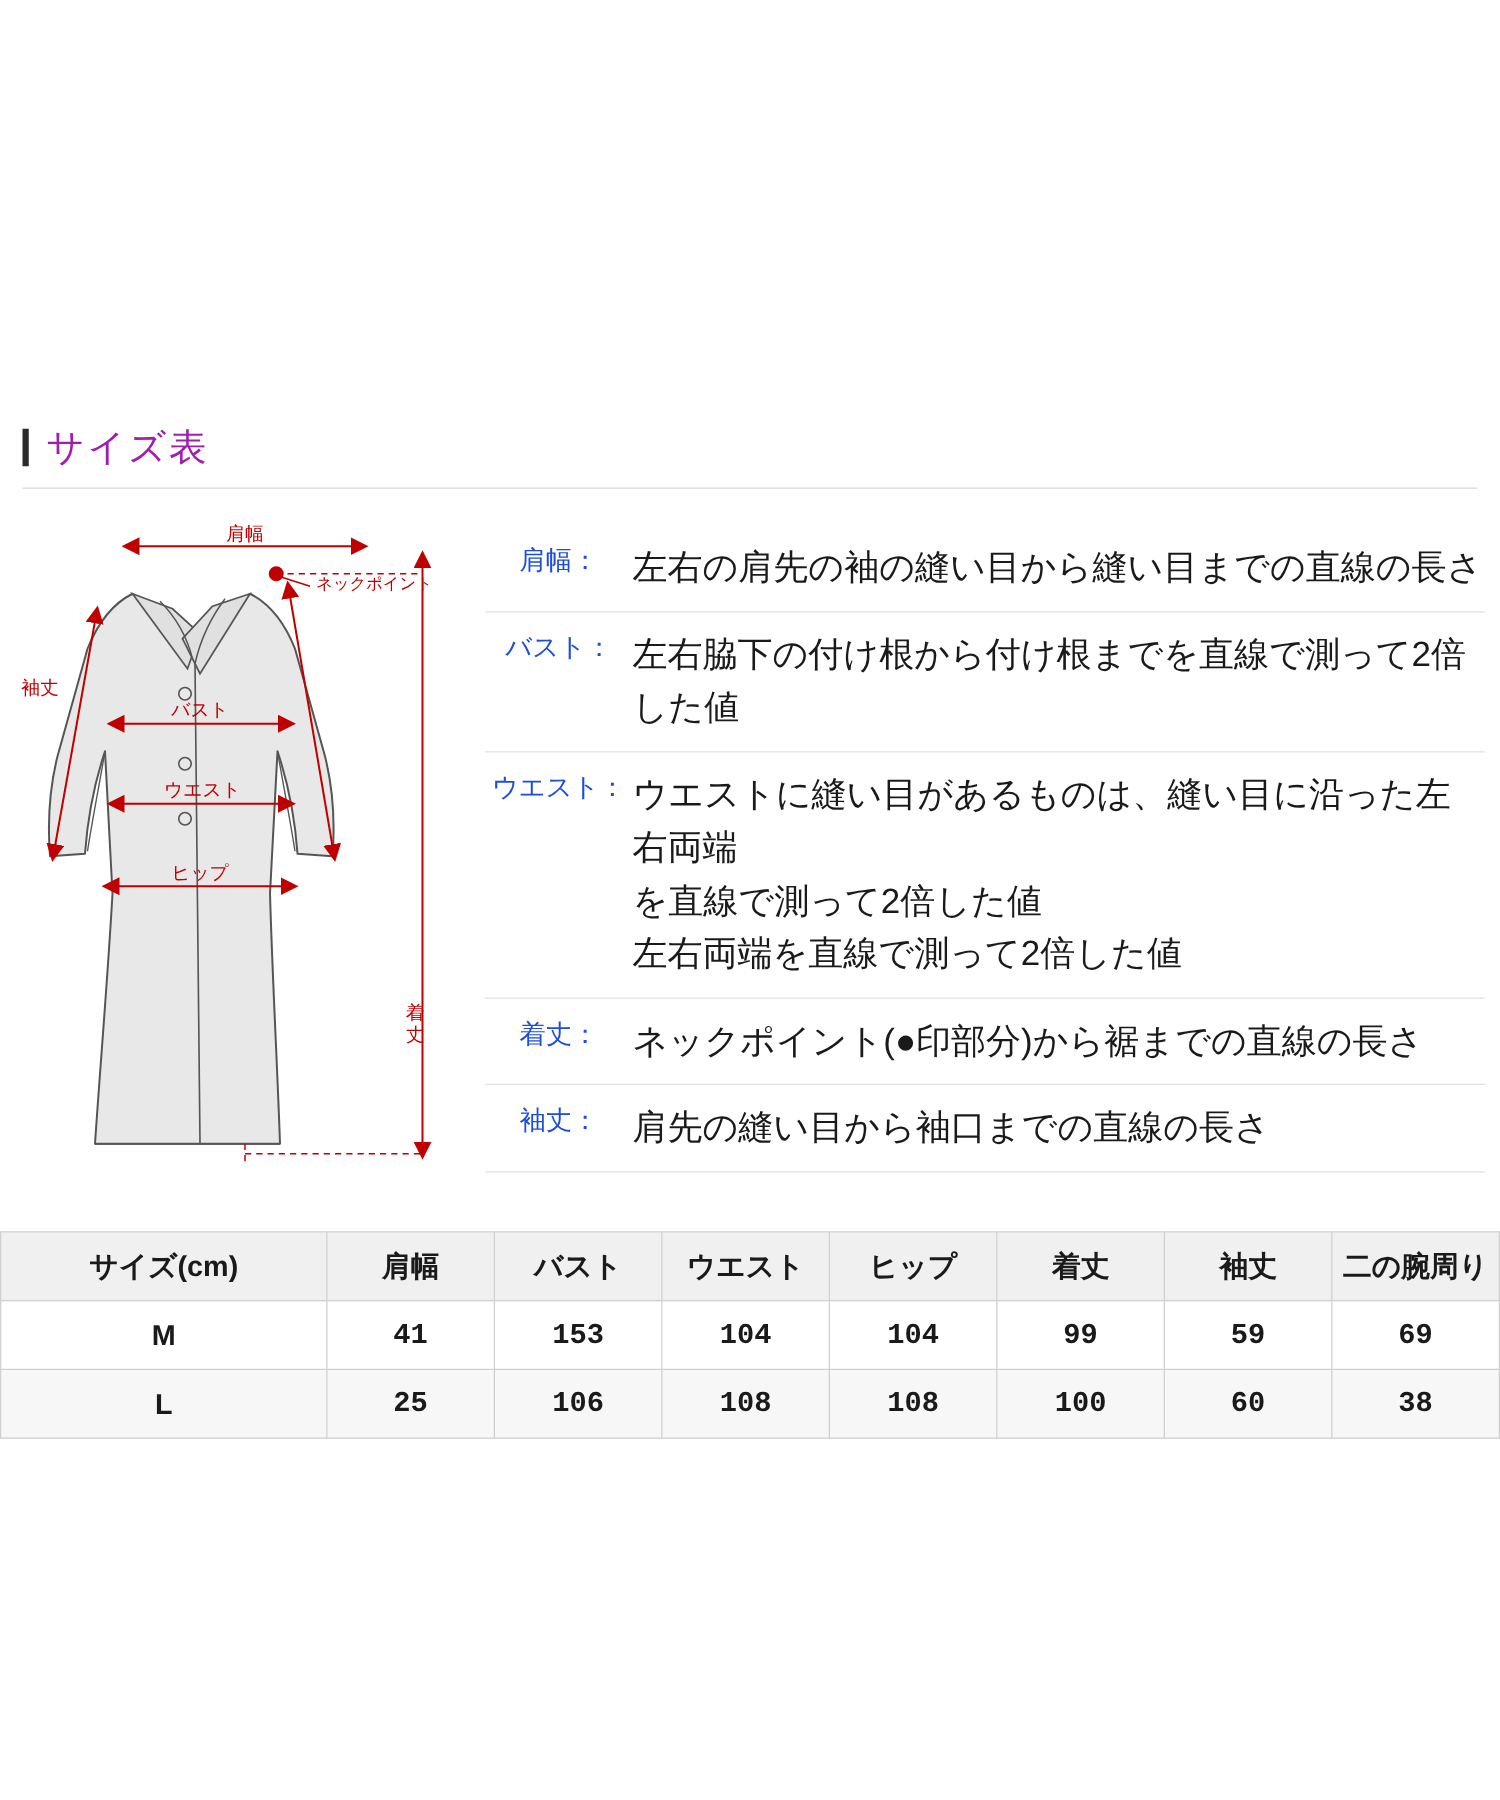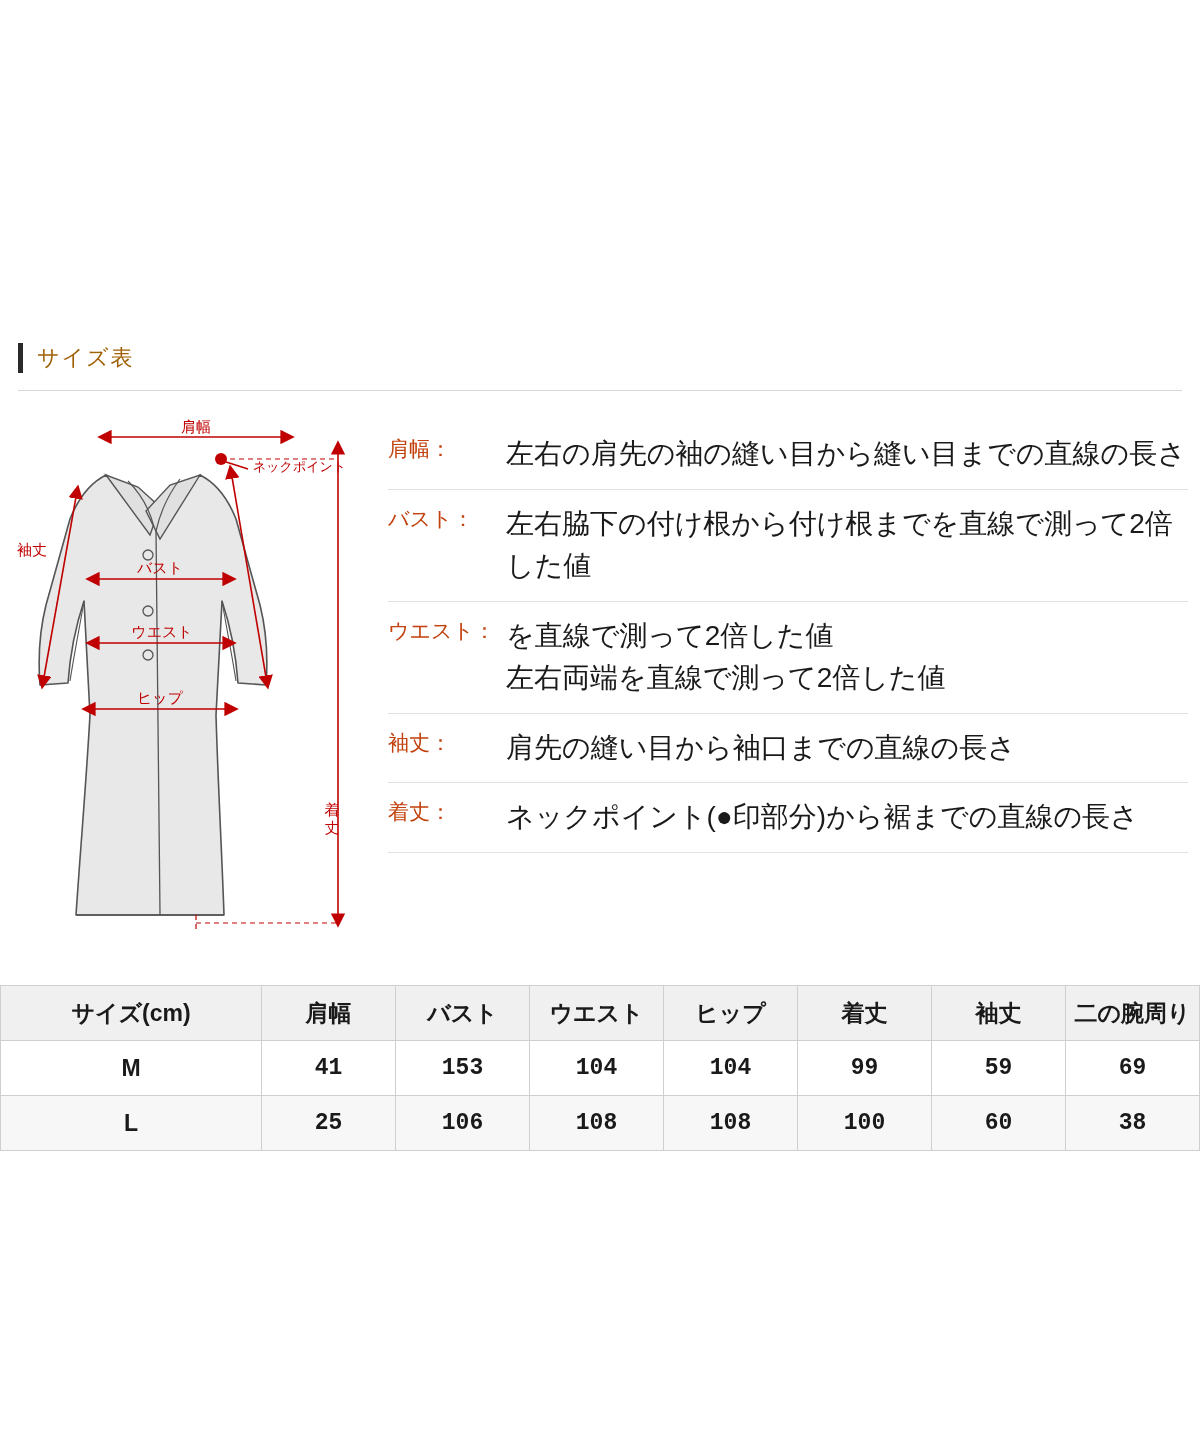--- a/index.html
+++ b/index.html
@@ -34,23 +34,23 @@
     display: flex;
     align-items: center;
   }
   .title-bar {
     width: 5px;
     height: 30px;
     background: #2b2b2b;
     margin-right: 14px;
   }
   .title-text {
-    font-size: 22px;
+    font-size: 30px;
     letter-spacing: 2px;
-    color: #a16207;
+    color: #a21caf;
   }
   .title-rule {
     position: absolute;
     left: 18px;
     top: 390px;
     width: 1164px;
     height: 1px;
     background: #d8d8d8;
   }
 
@@ -73,23 +73,24 @@
     align-items: flex-start;
     border-bottom: 1px solid #e2e2e2;
     padding: 13px 0 13px 0;
     min-height: 34px;
   }
   .def-row:last-child { border-bottom: 1px solid #e2e2e2; }
   .def-term {
     width: 118px;
     flex: 0 0 118px;
     font-size: 21px;
-    color: #c2410c;
+    color: #1d4ed8;
     line-height: 1.5;
     white-space: nowrap;
+    text-align: center;
   }
   .def-desc {
     font-size: 28px;
     color: #1a1a1a;
     line-height: 1.52;
   }
   .def-desc .line { display: block; }
 
   
   .table-wrap {
@@ -226,37 +227,38 @@
     <div class="def-row">
       <div class="def-term">バスト：</div>
       <div class="def-desc">
         <span class="line">左右脇下の付け根から付け根までを直線で測って2倍した値</span>
       </div>
     </div>
 
     <div class="def-row">
       <div class="def-term">ウエスト：</div>
       <div class="def-desc">
+        <span class="line">ウエストに縫い目があるものは、縫い目に沿った左右両端</span>
         <span class="line">を直線で測って2倍した値</span>
         <span class="line">左右両端を直線で測って2倍した値</span>
       </div>
     </div>
 
 
     <div class="def-row">
+      <div class="def-term">着丈：</div>
+      <div class="def-desc">
+        <span class="line">ネックポイント(●印部分)から裾までの直線の長さ</span>
+      </div>
+    </div>
+
+    <div class="def-row">
       <div class="def-term">袖丈：</div>
       <div class="def-desc">
         <span class="line">肩先の縫い目から袖口までの直線の長さ</span>
-      </div>
-    </div>
-
-    <div class="def-row">
-      <div class="def-term">着丈：</div>
-      <div class="def-desc">
-        <span class="line">ネックポイント(●印部分)から裾までの直線の長さ</span>
       </div>
     </div>
 
   </div>
 
   <div class="table-wrap">
     <table class="size-table">
       <thead>
         <tr>
           <th class="col-first">サイズ(cm)</th>

